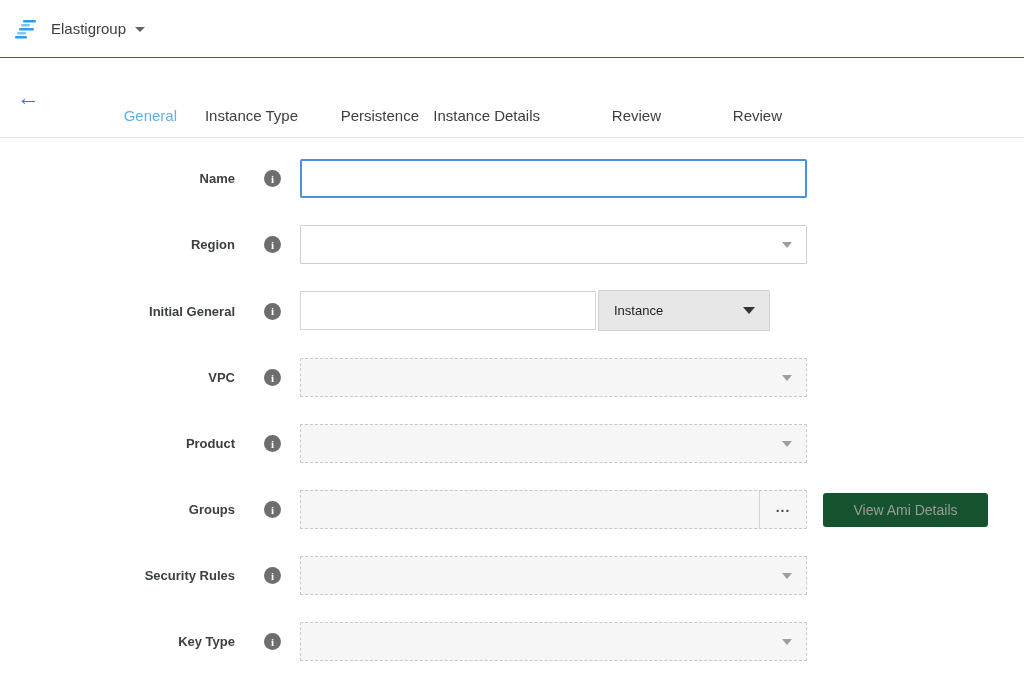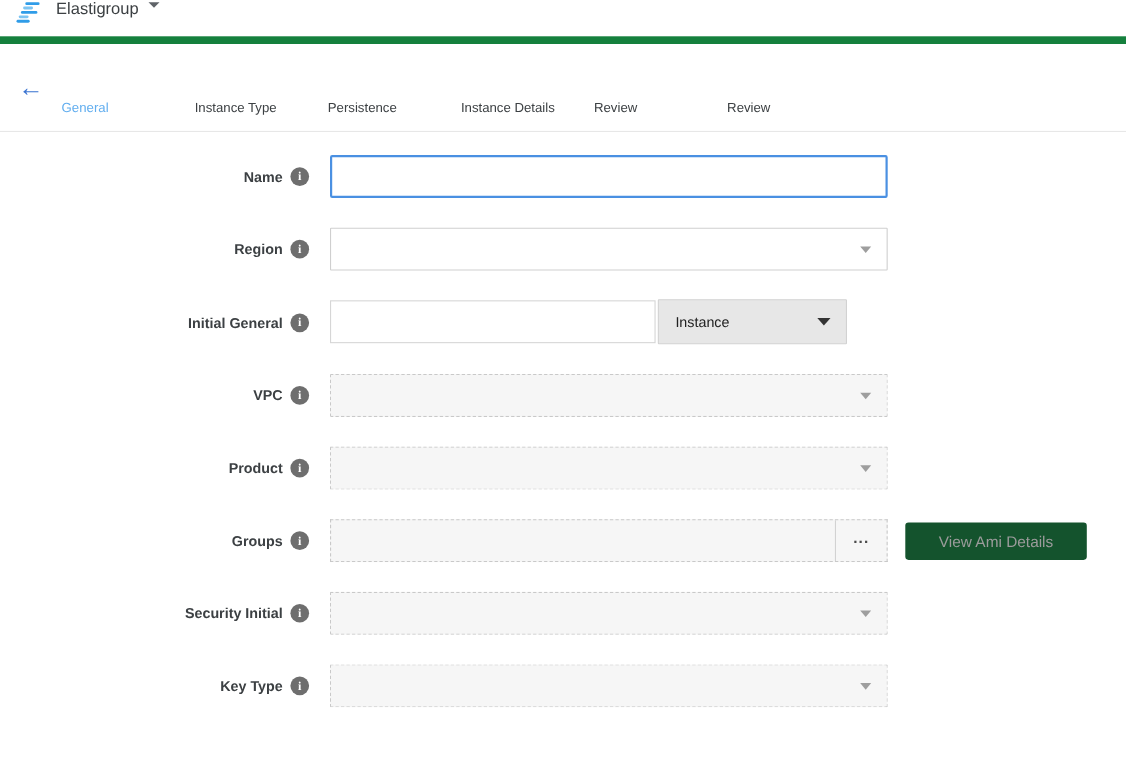--- a/index.html
+++ b/index.html
@@ -1,43 +1,43 @@
 <!DOCTYPE html>
 <html><head>
 <meta charset="utf-8">
 <style>
   * { margin:0; padding:0; box-sizing:border-box; }
   html,body { width:1024px; height:688px; background:#ffffff;
     font-family:"Liberation Sans", sans-serif; color:#3c4043; overflow:hidden; }
 
   
-  .header { height:40px; border-bottom:7px solid #15803d; display:flex;
-    align-items:flex-start; padding-left:14px; background:#fff; }
+  .header { height:58px; border-bottom:1px solid #15803d; display:flex;
+    align-items:center; padding-left:14px; background:#fff; }
   .logo { width:28px; height:22px; margin-right:9px; }
   .app-name { font-size:15px; color:#3c4043; }
   .caret-sm { width:0; height:0; border-left:5px solid transparent;
     border-right:5px solid transparent; border-top:5px solid #5f6368;
     margin-left:9px; margin-top:2px; }
 
   
   .tabbar { height:80px; border-bottom:1px solid #e7e7e7; display:flex;
     align-items:center; background:#fff; }
   .back-btn { width:56px; text-align:center; font-size:23px; color:#3b74d1;
     cursor:pointer; line-height:1; user-select:none; }
-  .tab { width:121px; text-align:left; font-size:12px; color:#3c4043;
+  .tab { width:121px; text-align:right; font-size:15px; color:#3c4043;
     cursor:pointer; white-space:nowrap;margin-top:36px; }
   .tab.active { color:#62aeef; }
 
   
   .form { padding-top:21px; }
   .row { display:flex; align-items:center; margin-bottom:27px; min-height:39px; }
   .label-cell { width:300px; display:flex; align-items:center;
     justify-content:flex-end; padding-right:19px; }
   .field-label { font-size:13px; font-weight:bold; color:#3c4043;
-    margin-right:7px; white-space:nowrap; }
+    margin-right:29px; white-space:nowrap; }
   .info-icon { width:17px; height:17px; min-width:17px; border-radius:50%;
     background:#6e6e6e; color:#fff; font-size:11px; font-weight:bold;
     display:flex; align-items:center; justify-content:center;
     font-family:"Liberation Serif", serif; cursor:pointer; }
 
   .text-input { width:507px; height:39px; border:2px solid #4a90e2;
     border-radius:2px; background:#fff; outline:none; font-size:14px;
     padding:0 10px; color:#3c4043; }
 
   .select { width:507px; height:39px; border:1px solid #cfcfcf;
@@ -155,21 +155,21 @@
     </div>
     <div class="image-field">
       <div class="image-input-area"></div>
       <div class="ellipsis-btn">...</div>
     </div>
     <button class="side-btn">View Ami Details</button>
   </div>
 
   <div class="row">
     <div class="label-cell">
-      <span class="field-label">Security Initial</span>
+      <span class="field-label">Security Rules</span>
       <span class="info-icon">i</span>
     </div>
     <div class="select disabled">
       <span class="caret"></span>
     </div>
   </div>
 
   <div class="row">
     <div class="label-cell">
       <span class="field-label">Key Type</span>

